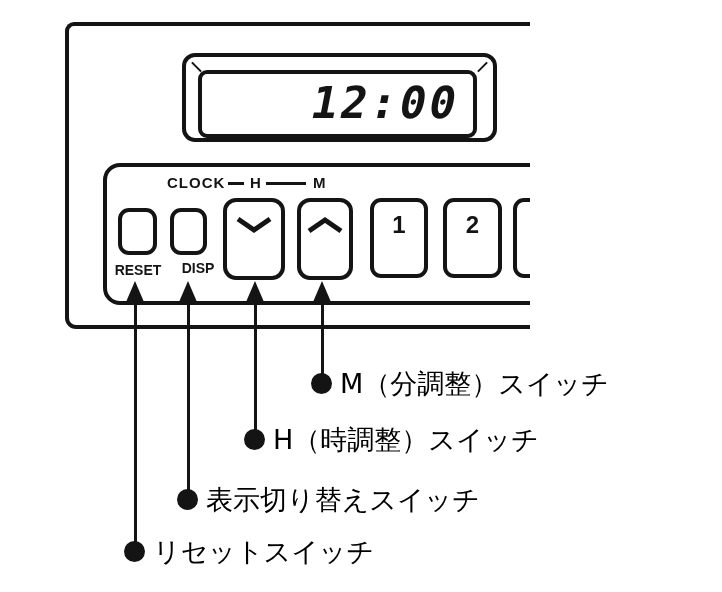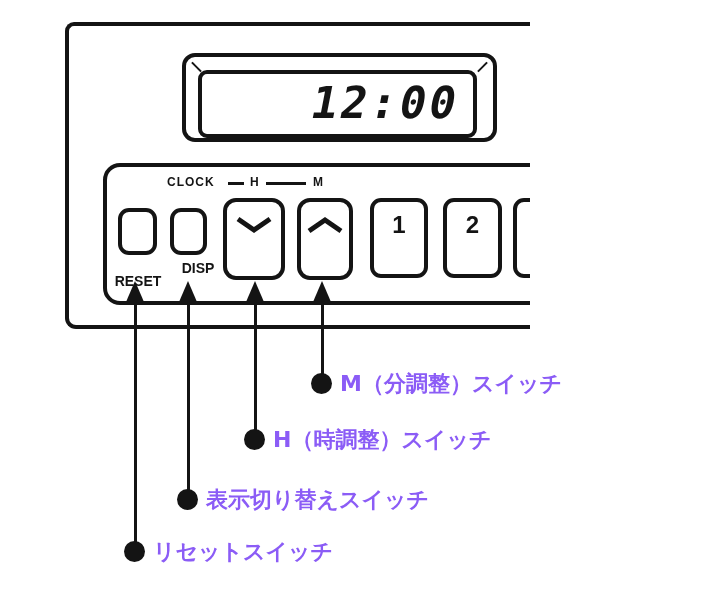--- a/index.html
+++ b/index.html
@@ -29,63 +29,63 @@
   .time{
     display:block;text-align:right;padding-right:14px;line-height:58px;
     font-family:"DejaVu Sans Mono",monospace;font-weight:bold;font-size:44px;
     letter-spacing:3px;transform:skewX(-11deg);color:#141414;
   }
   
   .panel{
     position:absolute;left:34px;top:137px;width:440px;height:142px;
     border:4px solid #141414;border-radius:17px 0 0 17px;box-sizing:border-box;background:#fff;
   }
-  .lbl{position:absolute;font-weight:bold;font-size:12px;letter-spacing:1px;line-height:15px;
+  .lbl{position:absolute;font-weight:bold;font-size:15px;letter-spacing:1px;line-height:15px;
        font-family:"Liberation Sans",sans-serif;}
   .clock-lbl{left:60px;top:8px;}
   .h-lbl{left:143px;top:8px;}
   .m-lbl{left:206px;top:8px;}
   .dash{position:absolute;height:3px;background:#141414;top:15px;}
   .dash1{left:121px;width:16px;}
   .dash2{left:159px;width:40px;}
   .btn{position:absolute;border:4px solid #141414;box-sizing:border-box;background:#fff;}
   .reset-btn{left:11px;top:41px;width:39px;height:47px;border-radius:11px;}
   .disp-btn{left:63px;top:41px;width:37px;height:47px;border-radius:11px;}
   .down-btn{left:116px;top:31px;width:62px;height:82px;border-radius:13px;}
   .up-btn{left:190px;top:31px;width:56px;height:82px;border-radius:13px;}
   .p1{left:263px;top:31px;width:58px;height:80px;border-radius:11px;}
   .p2{left:336px;top:31px;width:59px;height:80px;border-radius:11px;}
   .pp{left:406px;top:31px;width:56px;height:80px;border-radius:11px;}
   .chev{display:block;margin:14px auto 0 auto;}
   .digit{display:block;text-align:center;margin-top:10px;font-weight:bold;font-size:24px;
          font-family:"Liberation Sans",sans-serif;line-height:26px;}
   .btn-cap{position:absolute;font-weight:bold;font-size:14px;letter-spacing:0px;
            font-family:"Liberation Sans",sans-serif;text-align:center;white-space:nowrap;}
-  .reset-cap{left:-2px;top:106px;width:66px;}
+  .reset-cap{left:-2px;top:95px;width:66px;}
   .disp-cap{left:65px;top:93px;width:52px;}
   
   .callout{position:absolute;left:0;top:0;}
   .callout .line{
     position:absolute;width:3px;background:#141414;
     left:calc(var(--x) - 1px);top:302px;height:calc(var(--by) - 302px);
   }
   .callout .arrow{
     position:absolute;width:0;height:0;
     border-left:9px solid transparent;border-right:9px solid transparent;
     border-bottom:21px solid #141414;
     left:calc(var(--x) - 9px);top:281px;
   }
   .callout .bullet{
     position:absolute;width:21px;height:21px;border-radius:50%;background:#141414;
     left:calc(var(--x) - 11px);top:calc(var(--by) - 11px);
   }
   .callout .label{
     position:absolute;left:calc(var(--x) + 18px);top:calc(var(--by) - 16px);
-    font-size:22px;line-height:31px;white-space:nowrap;font-weight:700;
-    font-family:"DejaVu Sans",sans-serif;color:#8b5cf6;
+    font-size:27px;line-height:31px;white-space:nowrap;font-weight:400;
+    font-family:"DejaVu Sans",sans-serif;color:#000000;
   }
   .co-m{--x:322px;--by:384px;}
   .co-h{--x:255px;--by:440px;}
   .co-d{--x:188px;--by:500px;}
   .co-r{--x:135px;--by:552px;}
 </style>
 </head>
 <body>
 
 <div id="canvas">

